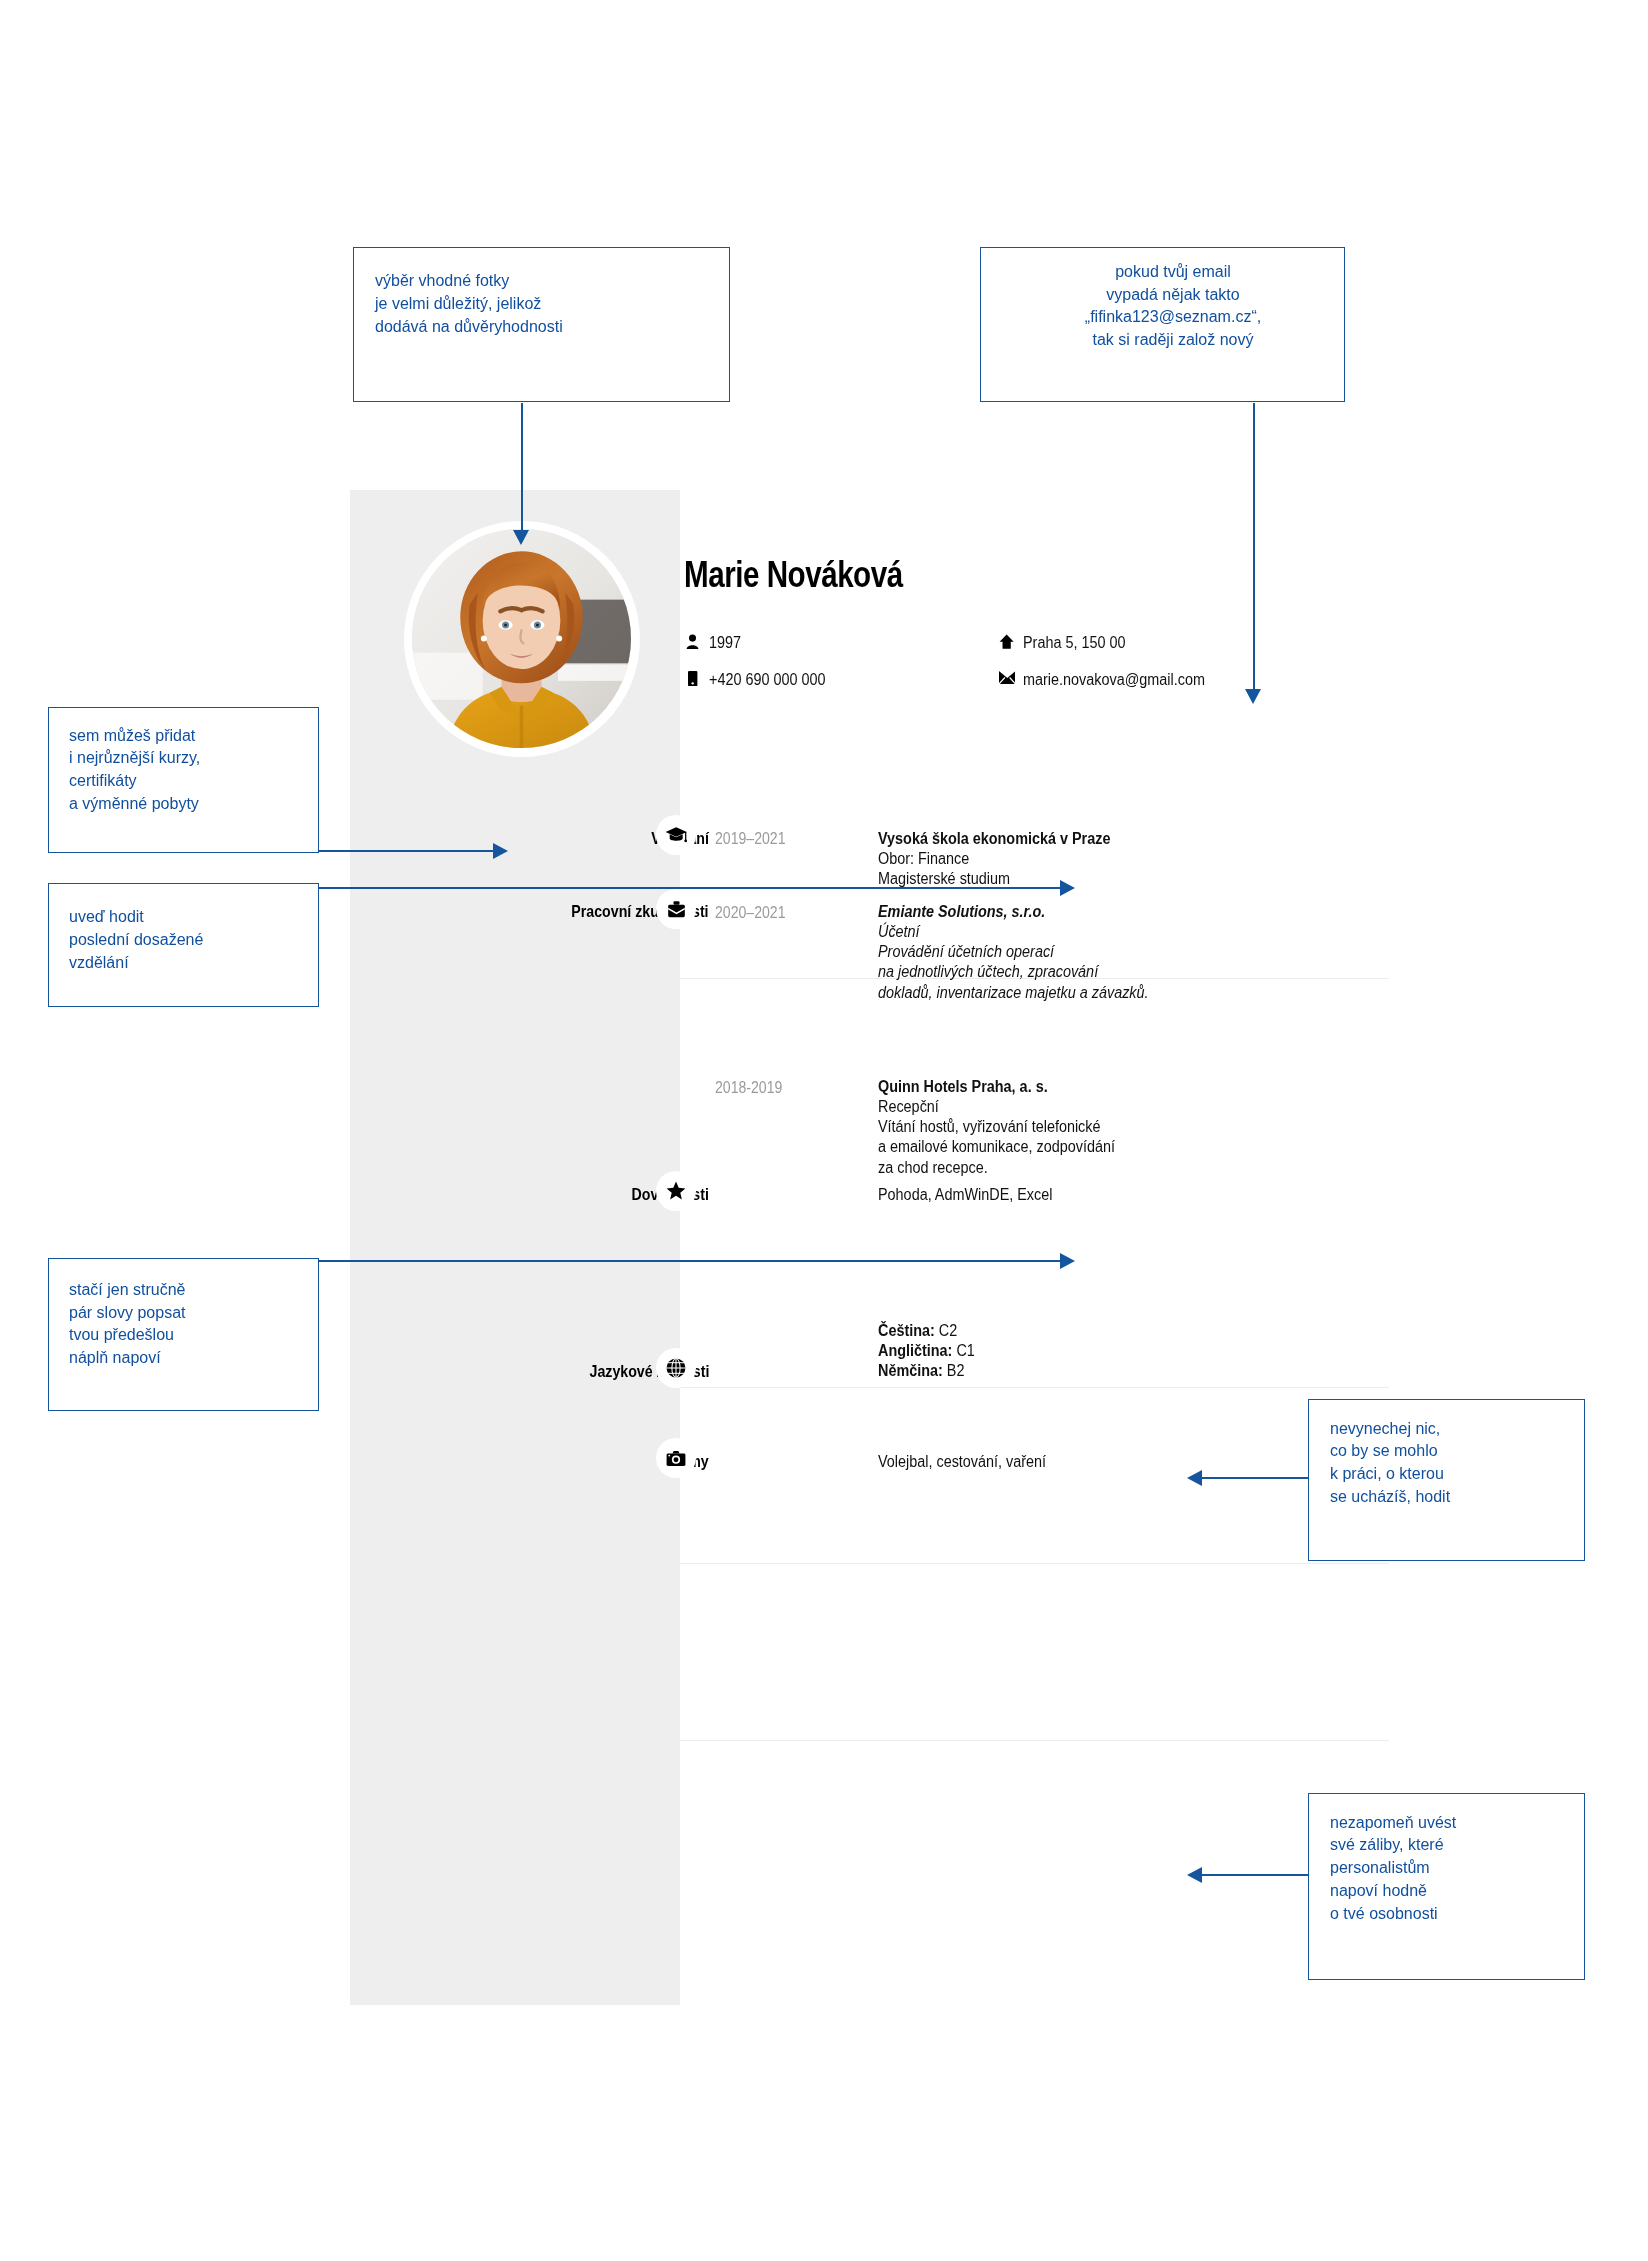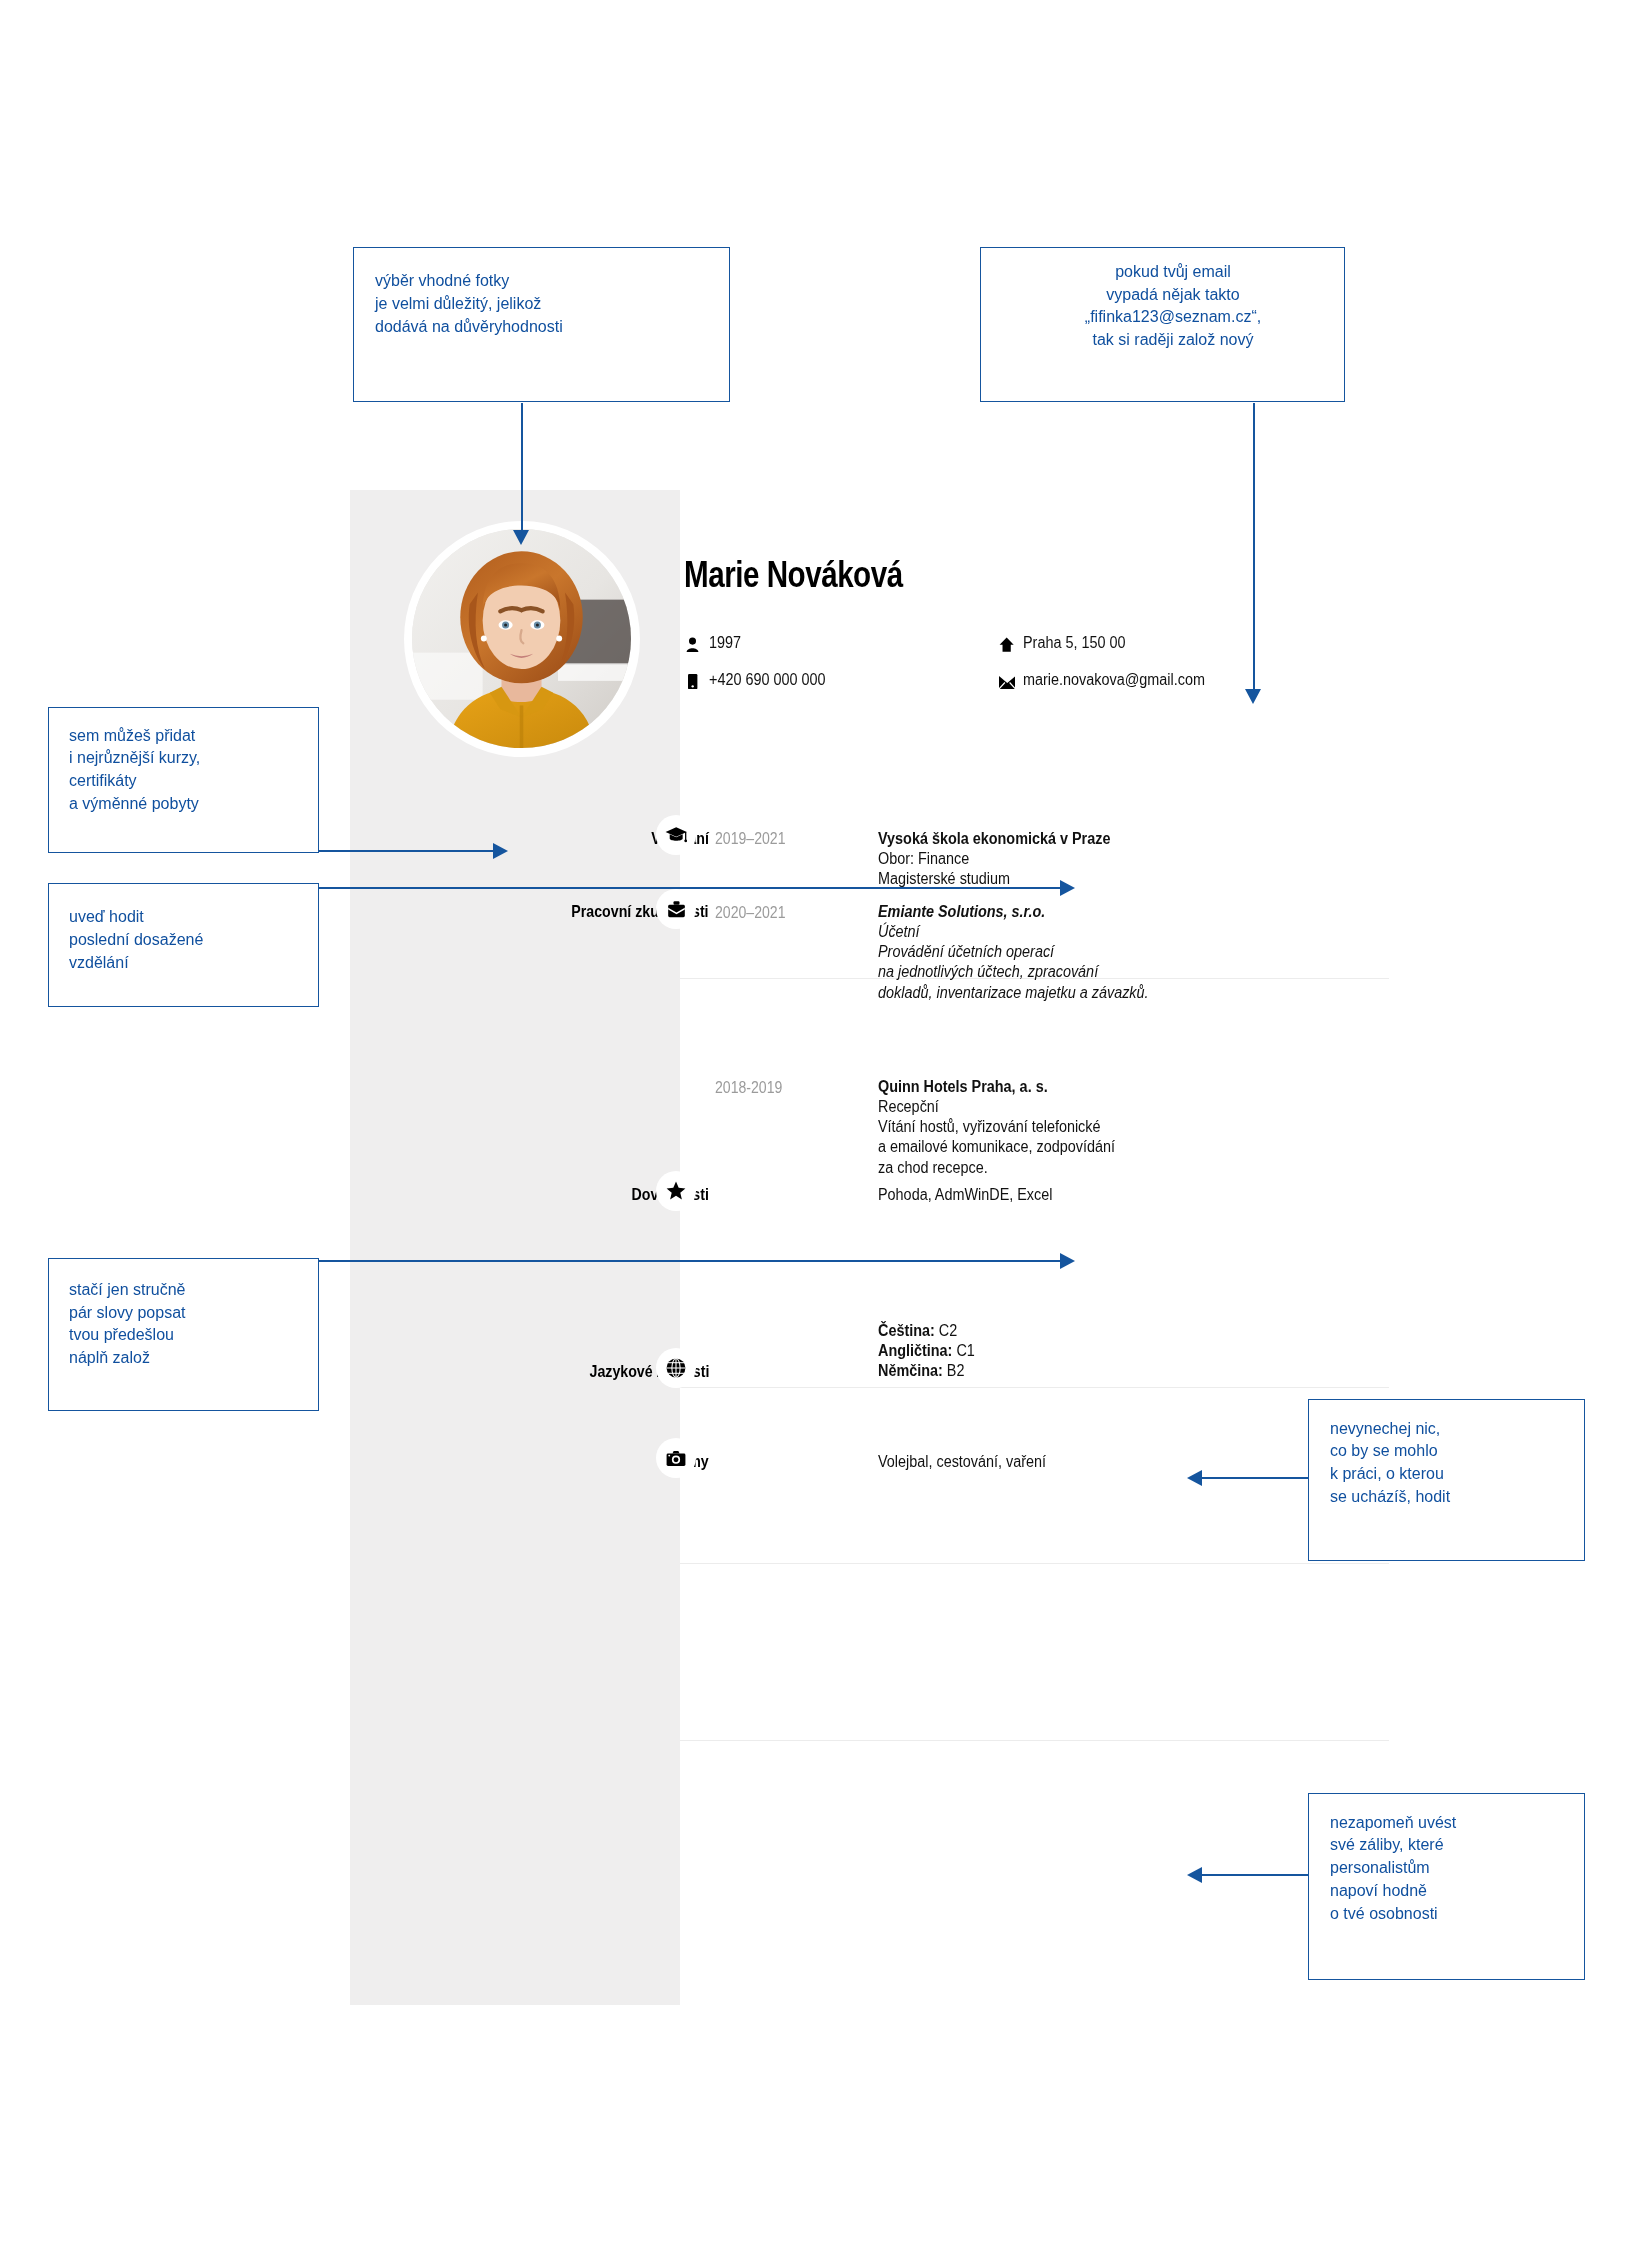--- a/index.html
+++ b/index.html
@@ -16,21 +16,21 @@
   #photo-wrap{position:absolute;left:54px;top:31px;width:236px;height:236px;border-radius:50%;
               background:#ffffff;}
   #photo{position:absolute;left:8.2px;top:8.2px;width:219px;height:219px;border-radius:50%;overflow:hidden;
          background:#e9e8e6;}
   #photo svg{display:block;width:219px;height:219px;}
 
   
   #cv-name{position:absolute;left:334px;top:66px;font-size:37px;line-height:1;color:#000;
            font-weight:700;letter-spacing:-0.6px;
            transform:scaleX(.80);transform-origin:left center;white-space:nowrap;}
-  .contact-row{position:absolute;display:flex;align-items:flex-end;font-size:16px;color:#111;
+  .contact-row{position:absolute;display:flex;align-items:flex-start;font-size:16px;color:#111;
                font-weight:400;white-space:nowrap;}
   .contact-row .ic{display:inline-flex;width:17.7px;justify-content:center;margin-right:7px;}
   .contact-row .ic svg{display:block;}
   .contact-row .tx{transform:scaleX(.90);transform-origin:left center;}
   #c-year{left:334px;top:144px;}
   #c-addr{left:648px;top:144px;}
   #c-phone{left:334px;top:181px;}
   #c-mail{left:648px;top:181px;}
 
   
@@ -298,21 +298,21 @@
   </div>
 </div>
 <div class="ln h" style="left:318px;top:887px;width:743px;"></div>
 <div class="ah right" style="left:1060px;top:880px;"></div>
 
 <div class="note" style="left:48px;top:1258px;width:271px;height:153px;">
   <div class="inner" style="padding:20px 0 0 20px;">
     <div>stačí jen stručně</div>
     <div>pár slovy popsat</div>
     <div>tvou předešlou</div>
-    <div>náplň založ</div>
+    <div>náplň napoví</div>
   </div>
 </div>
 <div class="ln h" style="left:318px;top:1260px;width:743px;"></div>
 <div class="ah right" style="left:1060px;top:1253px;"></div>
 
 <div class="note" style="left:1308px;top:1399px;width:277px;height:162px;">
   <div class="inner" style="padding:17.7px 0 0 21px;">
     <div>nevynechej nic,</div>
     <div>co by se mohlo</div>
     <div>k práci, o kterou</div>

